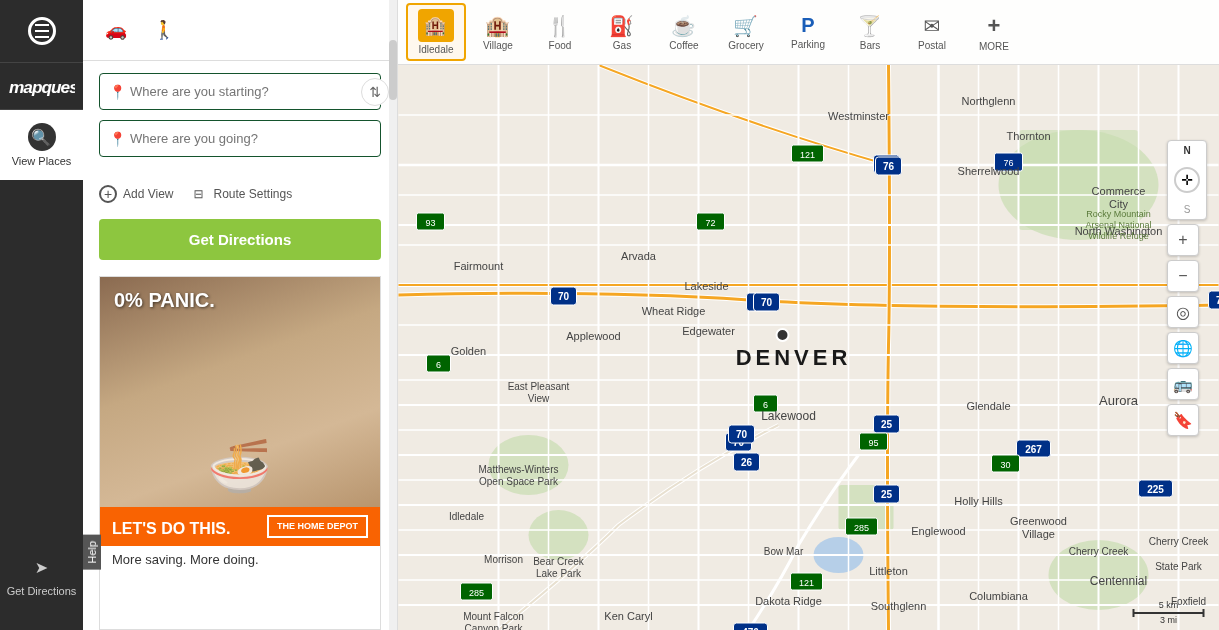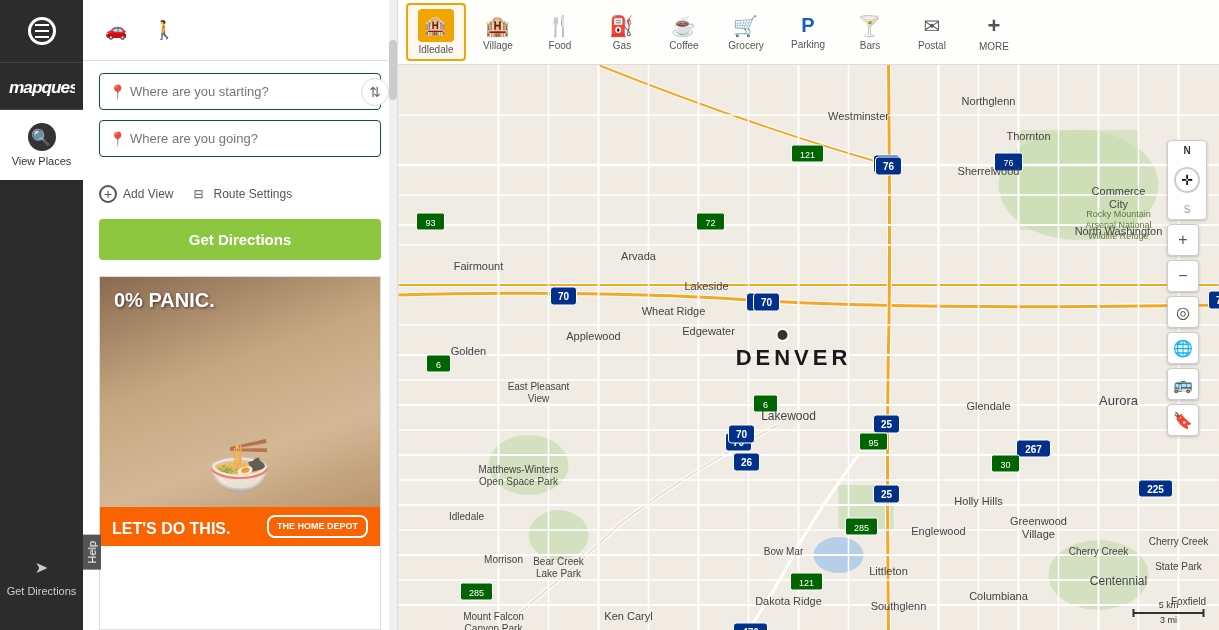--- a/index.html
+++ b/index.html
@@ -257,21 +257,21 @@
       justify-content: space-between;
     }
     .ad-cta {
       font-size: 16px;
       font-weight: bold;
     }
     .ad-logo {
       background: #f96302;
       border: 2px solid #fff;
       padding: 4px 8px;
-      border-radius: 8px;
+      border-radius: 0;
       font-size: 11px;
       font-weight: bold;
       color: #fff;
     }
     .ad-tagline {
       background: #fff;
       padding: 6px 12px;
       font-size: 13px;
       color: #333;
     }
@@ -516,20 +516,21 @@
       <div style="position:absolute; top:0; left:0; width:100%; height:100%; background: linear-gradient(160deg, #8a6a50 0%, #c5a882 40%, #d4b896 70%, #b8956e 100%);"></div>
       <div style="position:absolute; top:12px; left:14px; color:#fff; font-size:20px; font-weight:900; text-shadow:1px 1px 3px rgba(0,0,0,0.6); z-index:2;">0% PANIC.</div>
       <div style="position:absolute; bottom:10px; left:50%; transform:translateX(-50%); font-size:52px; opacity:0.7; z-index:2;">🍜</div>
     </div>
     <div class="ad-footer">
       <span class="ad-cta">LET'S DO THIS.</span>
       <div class="ad-logo">
         <div style="font-size:9px; line-height:1.2;">THE HOME DEPOT</div>
       </div>
     </div>
+    <div class="ad-tagline">More saving. More doing.</div>
   </div>
 
   <div class="scroll-indicator">
     <div class="scroll-thumb"></div>
   </div>
 
   <div class="collapse-arrow">◀</div>
 
   <div class="help-tab" style="position:fixed; left:83px; bottom:60px; z-index:30;">Help</div>
 </div>

